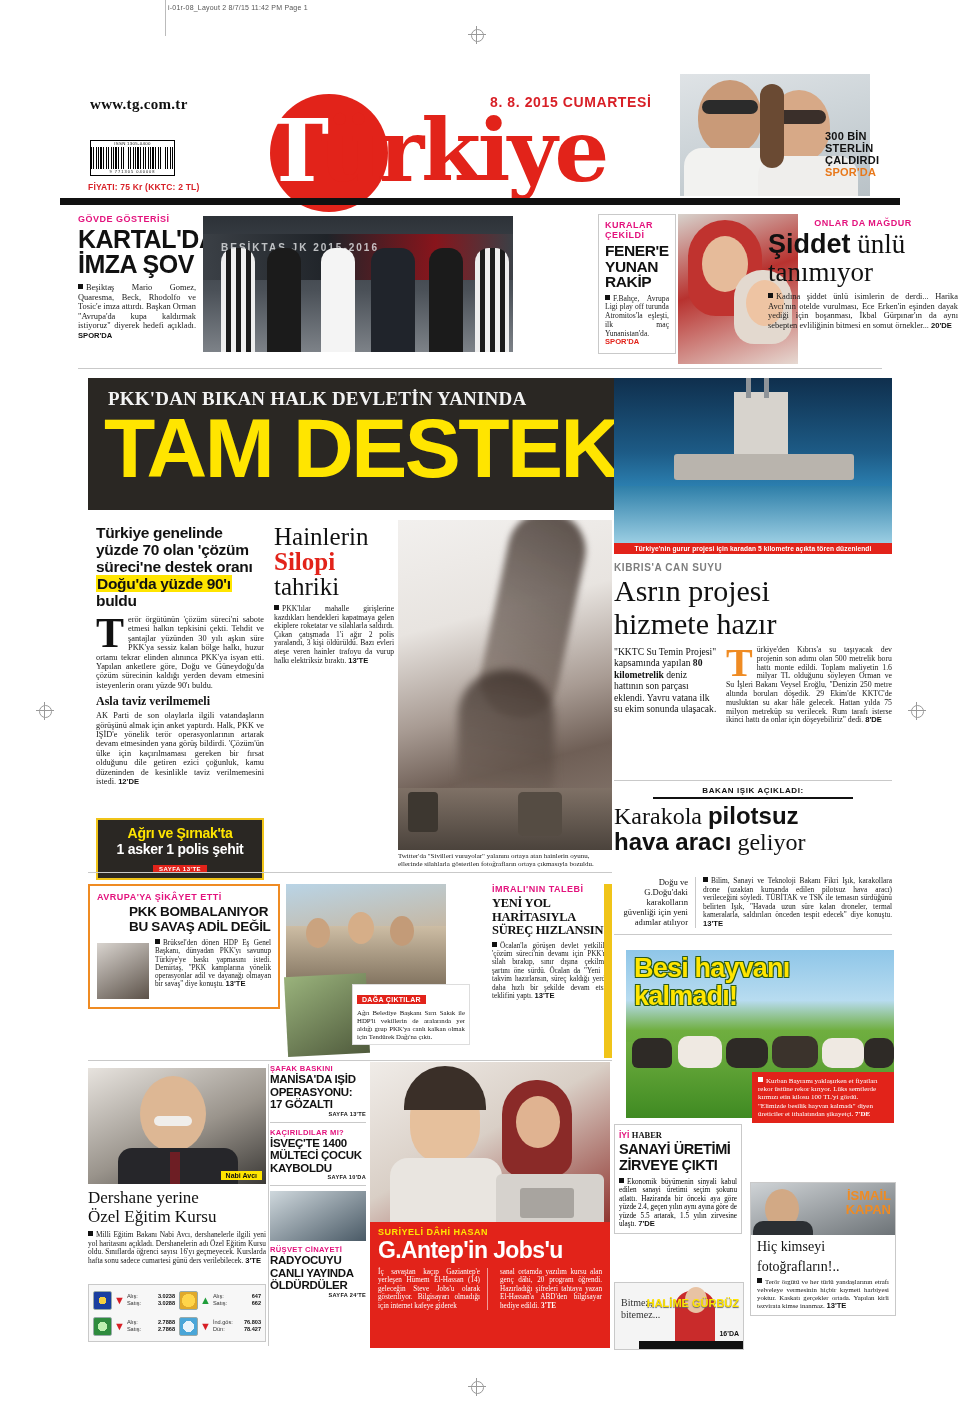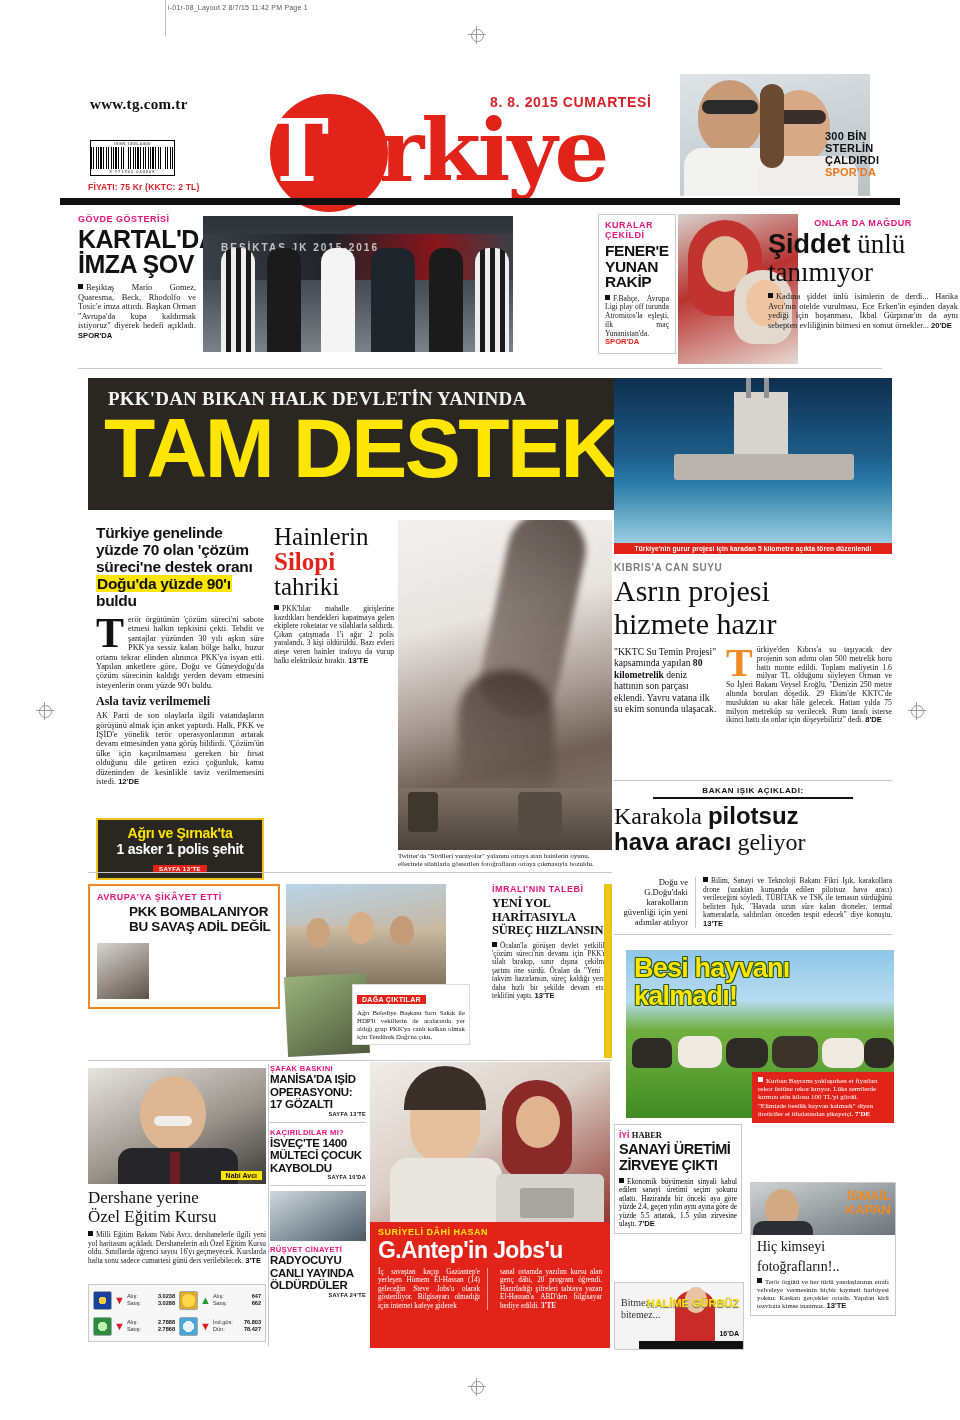--- a/index.html
+++ b/index.html
@@ -405,20 +405,22 @@
   </div>
 
   <div class="hr-thin" style="left:88px;top:872px;width:524px;"></div>
 
   <div class="pkkbomb">
     <div class="kicker k-pink">AVRUPA'YA ŞİKÂYET ETTİ</div>
     <div class="pb-h" style="margin-top:3px;">PKK BOMBALANIYOR</div>
     <div class="pb-h">BU SAVAŞ ADİL DEĞİL</div>
     <div style="overflow:hidden;margin-top:5px;">
       <div class="pb-ph"></div>
+      <div class="pb-b"><span class="sq"></span><span>Brüksel'den dönen HDP Eş Genel Başkanı, dünyadan PKK'yı savunup Türkiye'ye baskı yapmasını istedi. Demirtaş, "PKK kamplarına yönelik operasyonlar adil ve dayanağı olmayan bir savaş" diye konuştu.</span>
+        <span class="ref">13'TE</span></div>
     </div>
   </div>
 
   <div class="photo ph-crowd">
     <div style="position:absolute;left:0;top:42px;width:100%;height:76px;background:linear-gradient(180deg,#cdbda4,#6d5f4d);"></div>
     <div style="position:absolute;left:20px;top:34px;width:24px;height:30px;border-radius:50%;background:#caa37f;"></div>
     <div style="position:absolute;left:62px;top:28px;width:26px;height:32px;border-radius:50%;background:#d6ae88;"></div>
     <div style="position:absolute;left:104px;top:32px;width:24px;height:30px;border-radius:50%;background:#c39b78;"></div>
   </div>
   <div class="photo ph-crowd2"></div>

